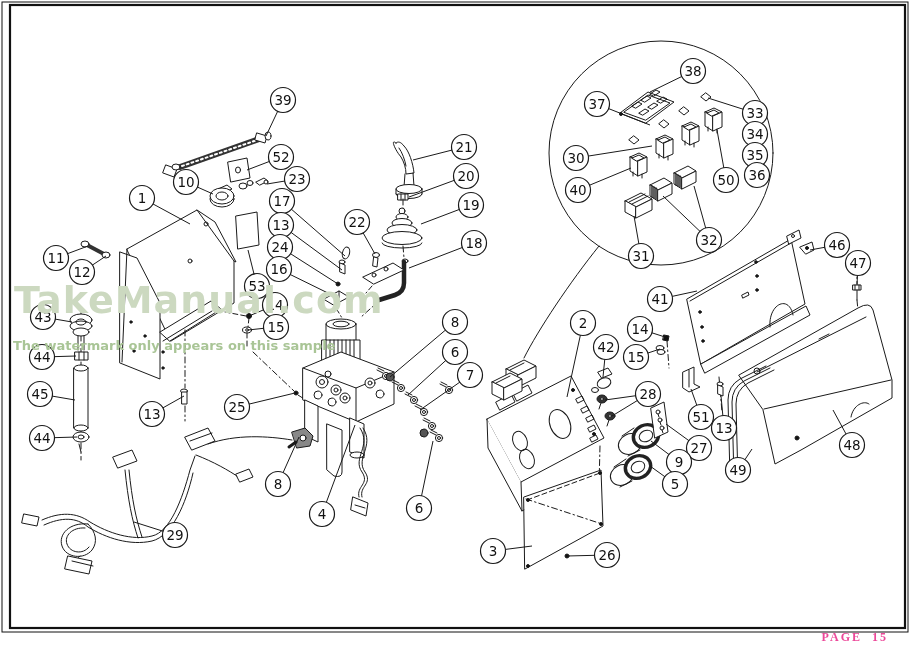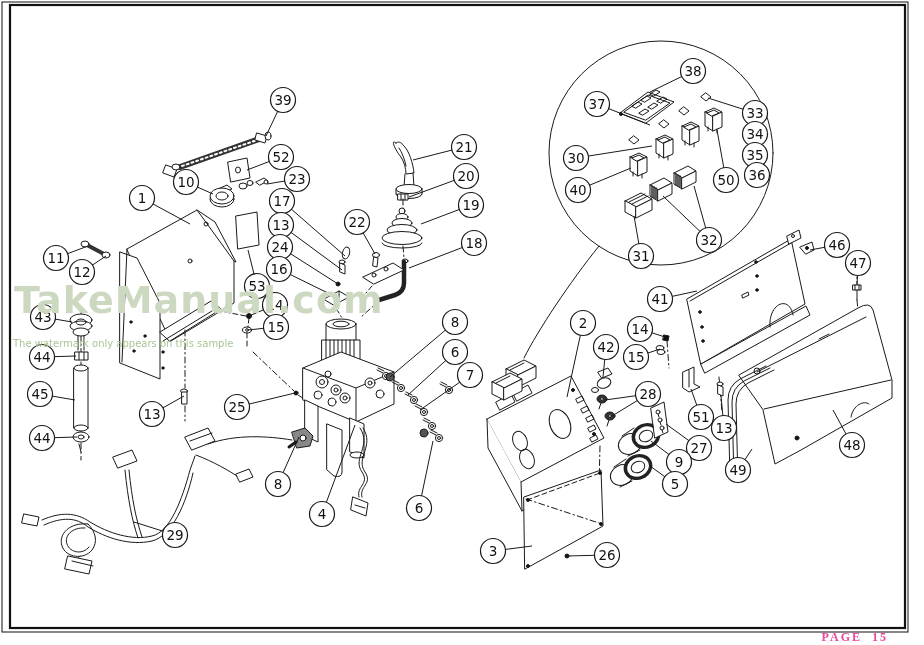--- a/index.html
+++ b/index.html
@@ -1,21 +1,21 @@
 <!DOCTYPE html>
 <html><head>
 <meta charset="utf-8">
 <style>
   html,body{margin:0;padding:0;background:#fff;}
   #page{position:relative;width:924px;height:645px;background:#fff;overflow:hidden;
         font-family:"DejaVu Sans",sans-serif;}
   #art-svg{position:absolute;left:0;top:0;}
   .wm1{position:absolute;left:14px;top:278px;font-size:38px;font-weight:bold;
        letter-spacing:1px;white-space:pre;z-index:3;pointer-events:none;}
-  .wm2{position:absolute;left:13px;top:338px;font-size:10px;font-weight:normal;
+  .wm2{position:absolute;left:13px;top:338px;font-size:13px;font-weight:bold;
        white-space:pre;z-index:3;pointer-events:none;}
   .pagelabel{position:absolute;right:36px;top:630px;font-family:"Liberation Serif",serif;
        font-weight:bold;font-size:12px;letter-spacing:2px;white-space:pre;color:#ec4899;}
 </style>
 </head>
 <body>
 
 <div id="page">
 
   <div class="wm1" style="color: rgb(204, 217, 192);">TakeManual.com</div>

